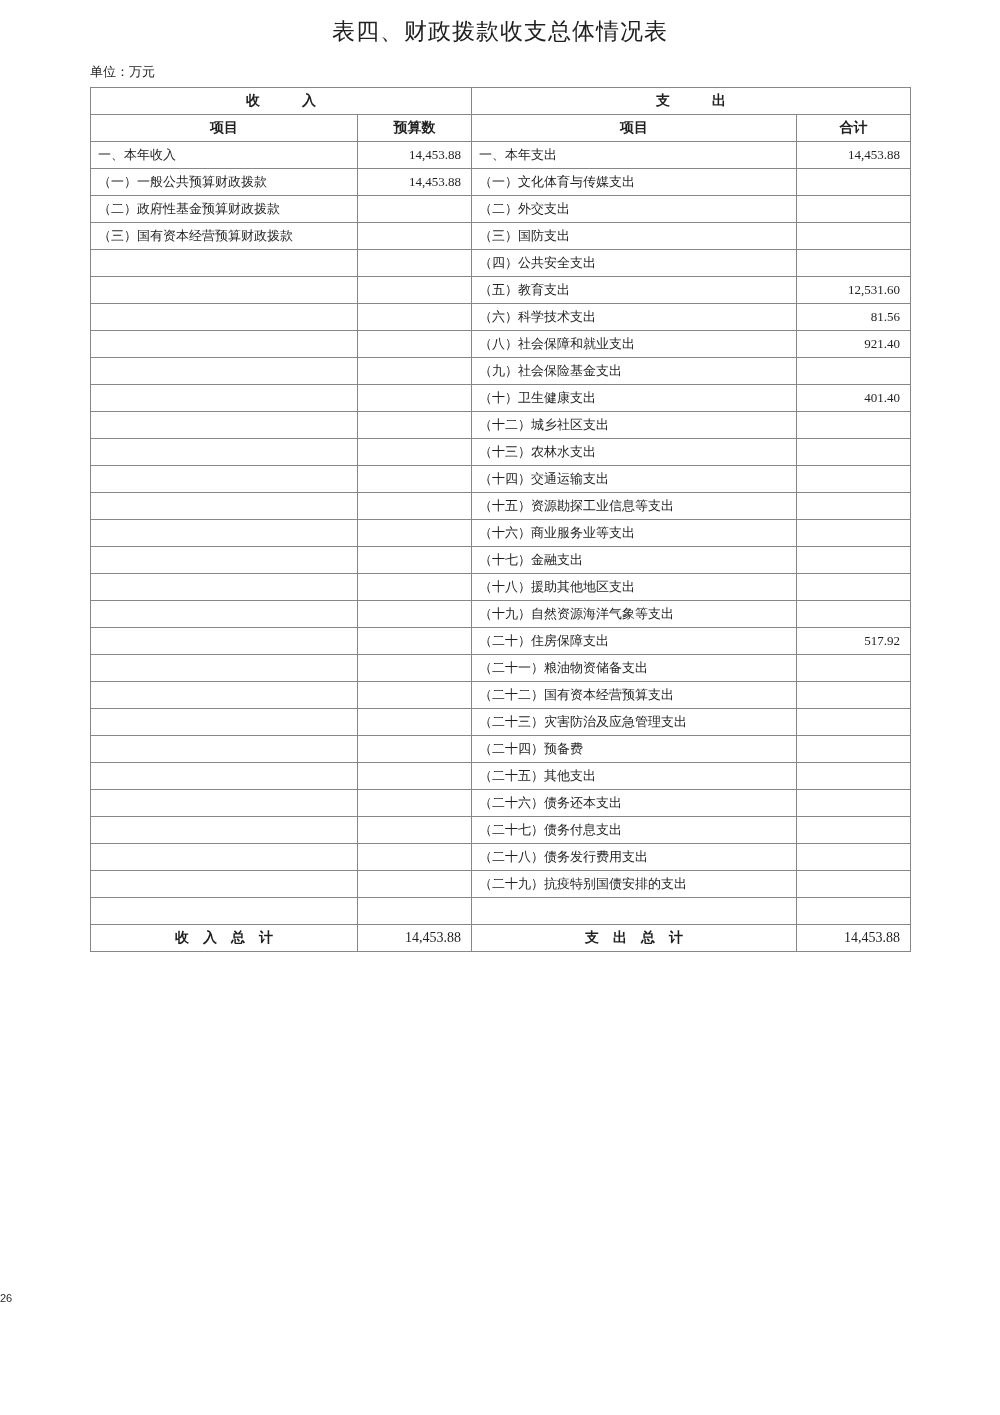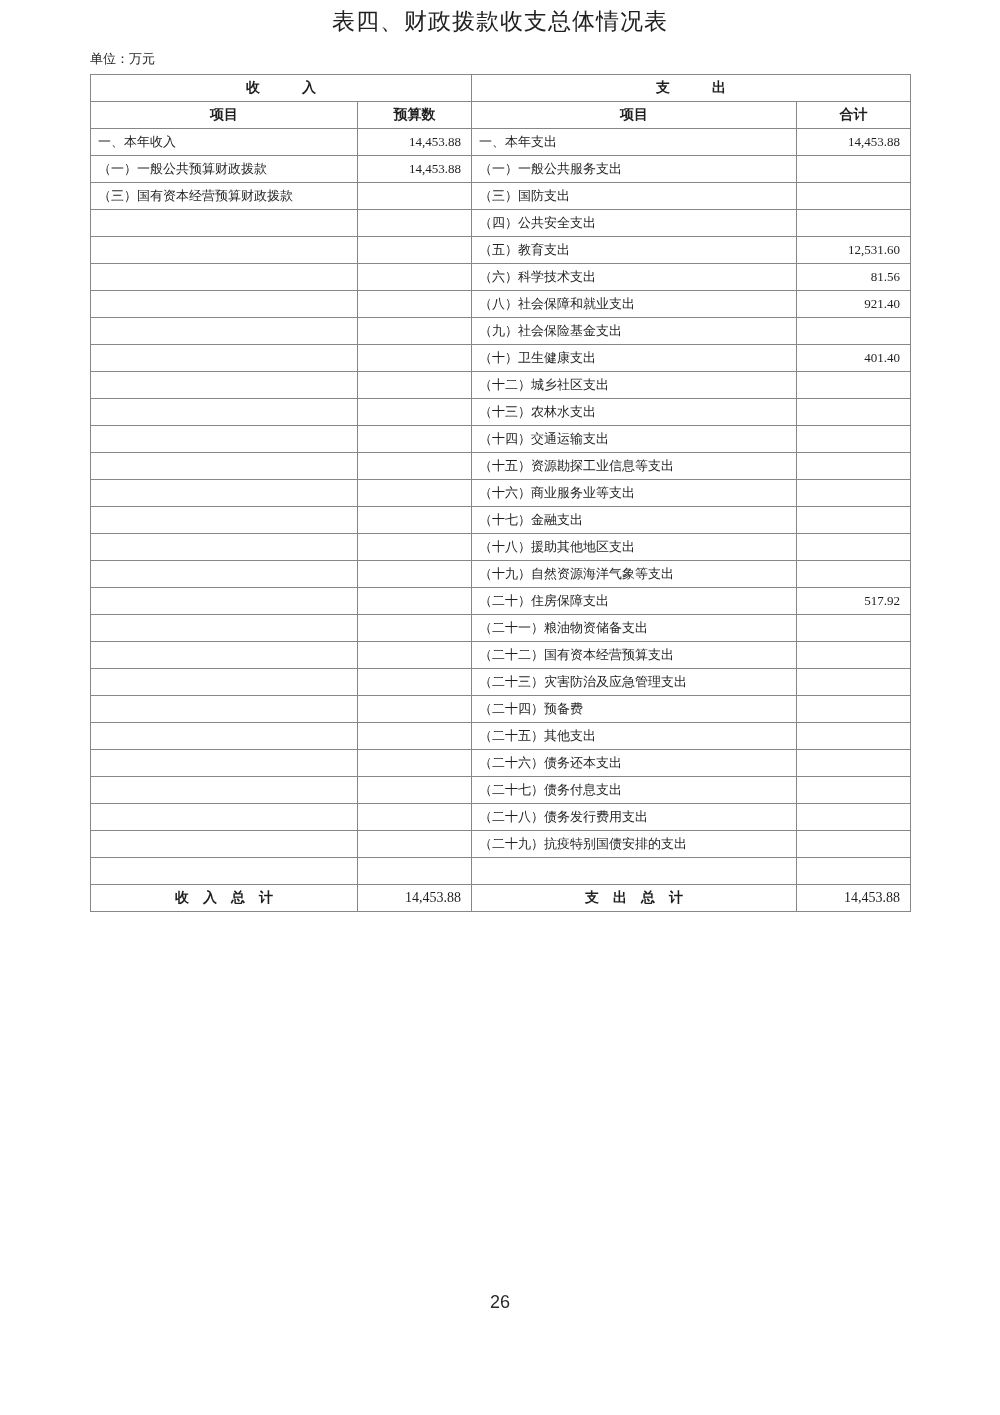--- a/index.html
+++ b/index.html
@@ -5,21 +5,21 @@
   html, body { margin: 0; padding: 0; }
   body {
     width: 1000px;
     height: 1415px;
     background: #ffffff;
     color: #1f1f1f;
     font-family: "Liberation Serif", "DejaVu Serif", serif;
     position: relative;
   }
   .title {
-    margin: 6px;
+    margin: 16px;
     text-align: center;
     font-size: 23px;
     font-weight: 400;
     letter-spacing: 1px;
   }
   .table-area { width: 820px; margin: 0 auto; }
   .unit {
     font-size: 13px;
     margin-top: 13px;
     margin-bottom: 6px;
@@ -51,22 +51,22 @@
   td.item { text-align: left; padding-left: 7px; }
   td.num  { text-align: right; padding-right: 10px; }
   tr.total td { font-size: 14px; margin-top: 39px; }
   tr.total td.tlab { font-weight: bold; text-align: center; }
   tr.total td.num { font-weight: normal; }
   .pageno {
     position: absolute;
     left: 0;
     top: 1292px;
     width: 1000px;
-    text-align: center;
-    font-size: 18px;
+    text-align: left;
+    font-size: 11px;
     font-family: "Liberation Sans", "DejaVu Sans", sans-serif;
     color: #2a2a2a;
   }
 </style>
 </head>
 <body>
 
 <div class="page">
   <h1 class="title">表四、财政拨款收支总体情况表</h1>
 
@@ -95,21 +95,27 @@
       <tbody>
           <tr>
     <td class="item">一、本年收入</td>
     <td class="num">14,453.88</td>
     <td class="item">一、本年支出</td>
     <td class="num">14,453.88</td>
   </tr>
           <tr>
     <td class="item">（一）一般公共预算财政拨款</td>
     <td class="num">14,453.88</td>
-    <td class="item">（一）一般公共服务支出</td>
+    <td class="item">（一）文化体育与传媒支出</td>
+    <td class="num"></td>
+  </tr>
+          <tr>
+    <td class="item">（二）政府性基金预算财政拨款</td>
+    <td class="num"></td>
+    <td class="item">（二）外交支出</td>
     <td class="num"></td>
   </tr>
           <tr>
     <td class="item">（三）国有资本经营预算财政拨款</td>
     <td class="num"></td>
     <td class="item">（三）国防支出</td>
     <td class="num"></td>
   </tr>
           <tr>
     <td class="item"></td>

